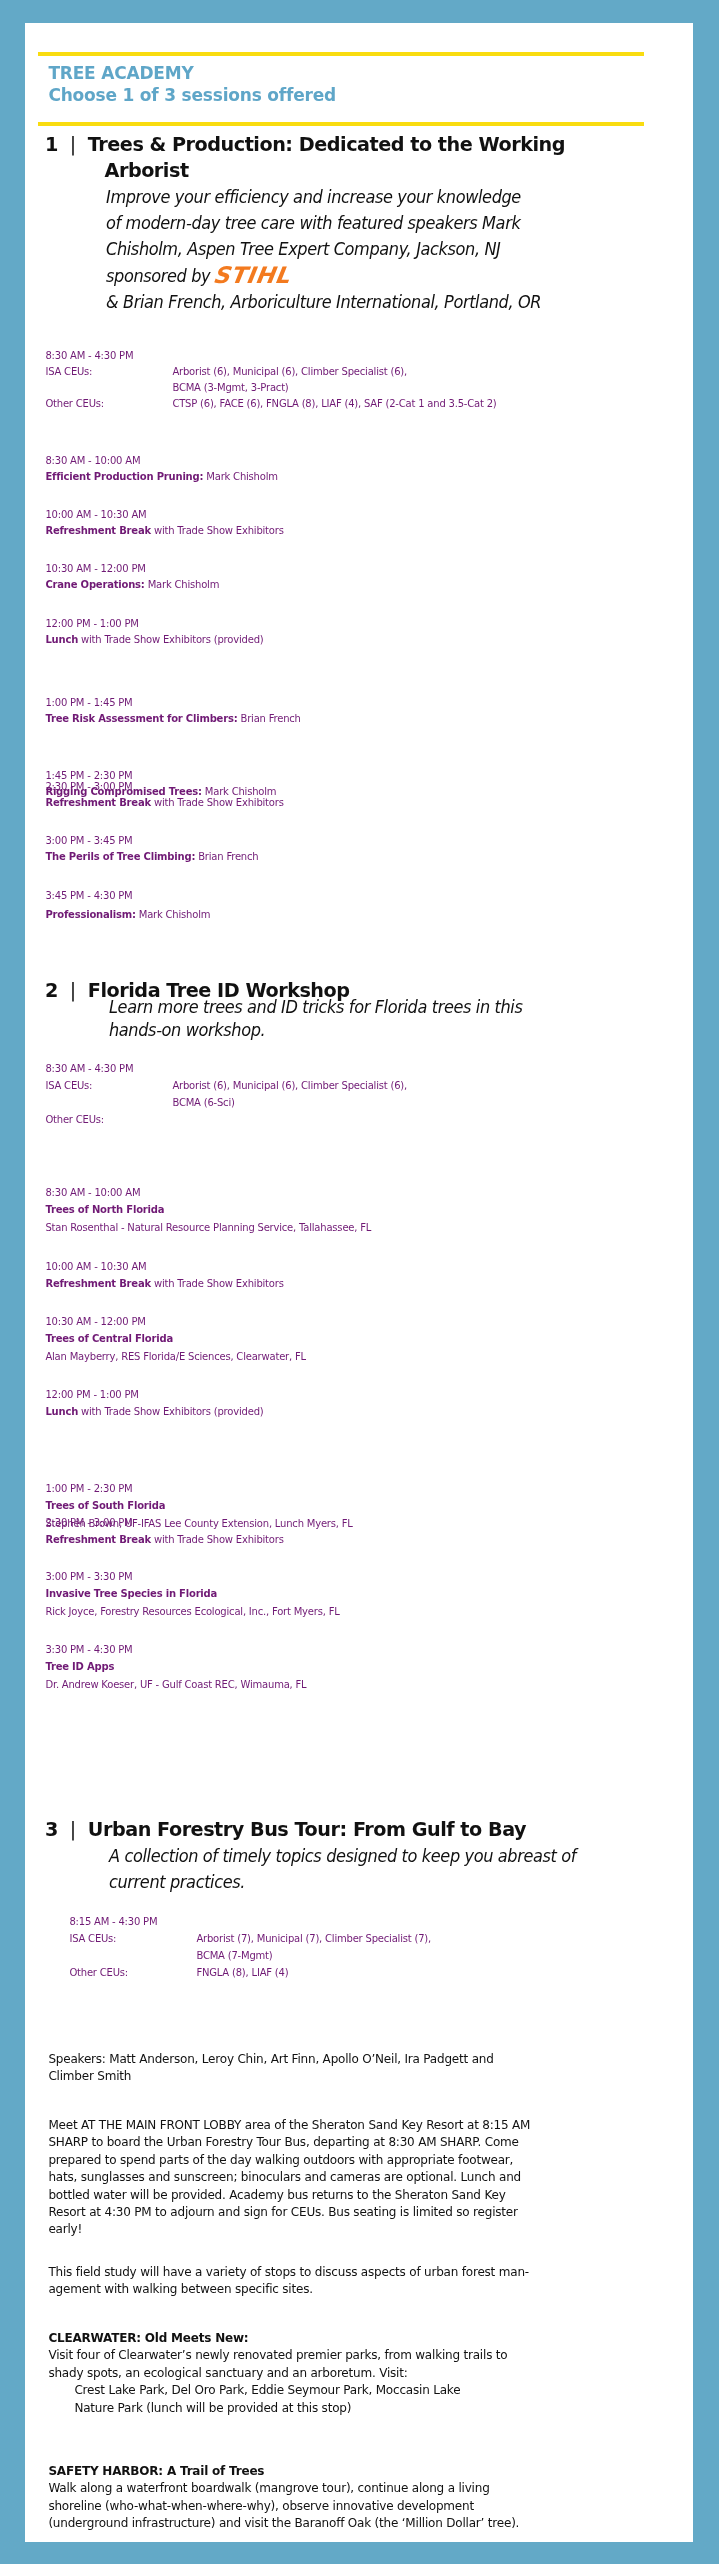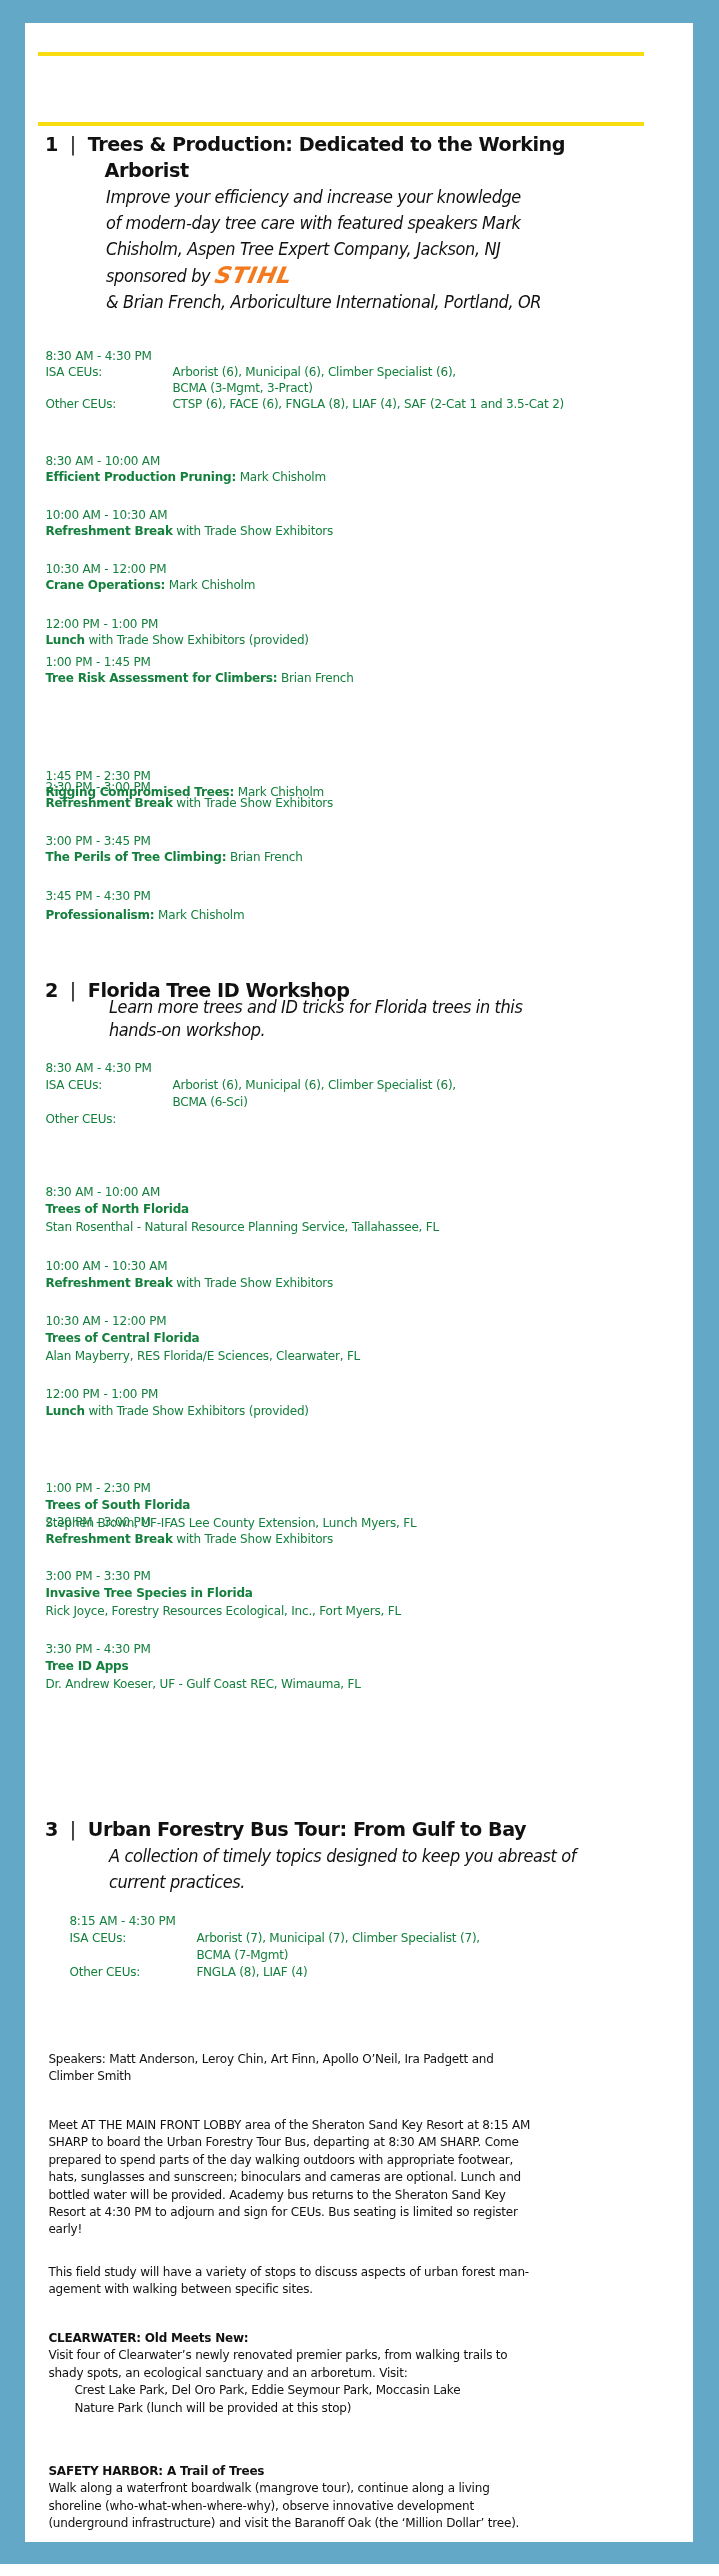--- a/index.html
+++ b/index.html
@@ -20,37 +20,41 @@
                    letter-spacing: -0.5px; color: #111; transform: scaleX(0.96); transform-origin: left top; }
   .session-title .num { display: inline-block; }
   .session-title .title-cont { display: block; padding-left: 62px; }
   .session-desc { position: absolute; font-style: italic; font-size: 17px; line-height: 26px;
                   letter-spacing: -0.4px; color: #111; transform: scaleX(0.95); transform-origin: left top; }
 
   .stihl { display: inline-block; font-style: italic; font-weight: 900; color: #f37a1f;
            font-size: 24px; letter-spacing: 0.6px; transform: skewX(-12deg) scaleY(0.95); margin-left: 4.8px;
            font-family: "DejaVu Sans", sans-serif; vertical-align: -1.2px; }
 
-  .block { position: absolute; left: 0; width: 624px; font-size: 12px; line-height: 16px; color: #15803d;
+  .block { position: absolute; left: 0; width: 624px; font-size: 10px; line-height: 16px; color: #701a75;
            letter-spacing: -0.2px; }
   .block .time { display: block; }
   .block b { font-weight: bold; }
   .ceu-row { display: flex; }
   .ceu-row .lbl { width: 127px; flex: none; }
   .ceu-row .val { flex: 1; }
 
   .para { position: absolute; left: 3px; width: 624px; font-size: 12px; line-height: 17.4px; letter-spacing: -0.2px; color:#111; }
   .para .indent { display: block; padding-left: 26px; }
 </style>
 </head>
 <body>
 
 <div class="frame"></div>
 <div class="panel">
   <div class="rule top"></div>
+  <div class="academy">
+    <div>TREE ACADEMY</div>
+    <div>Choose 1 of 3 sessions offered</div>
+  </div>
   <div class="rule bottom"></div>
 
   <div class="content">
 
     <div class="session-title" style="top:108px;">
       <span class="num">1</span>
       <span style="margin:0 6px;font-weight:normal;">|</span>
       <span>Trees &amp; Production: Dedicated to the Working</span>
       <span class="title-cont">Arborist</span>
     </div>
@@ -76,21 +80,21 @@
         <span class="val">
             <div>CTSP (6), FACE (6), FNGLA (8), LIAF (4), SAF (2-Cat 1 and 3.5-Cat 2)</div>
           </span>
         </div>
     </div>
 
     <div class="block" style="top:430px;"><span class="time">8:30 AM - 10:00 AM</span><b>Efficient Production Pruning:</b><span> Mark Chisholm</span></div>
     <div class="block" style="top:484px;"><span class="time">10:00 AM - 10:30 AM</span><b>Refreshment Break</b><span> with Trade Show Exhibitors</span></div>
     <div class="block" style="top:538px;"><span class="time">10:30 AM - 12:00 PM</span><b>Crane Operations:</b><span> Mark Chisholm</span></div>
     <div class="block" style="top:593px;"><span class="time">12:00 PM - 1:00 PM</span><b>Lunch</b><span> with Trade Show Exhibitors (provided)</span></div>
-    <div class="block" style="top:631px;"><span class="time">1:00 PM - 1:45 PM</span><b>Tree Risk Assessment for Climbers:</b><span> Brian French</span></div>
+    <div class="block" style="top:672px;"><span class="time">1:00 PM - 1:45 PM</span><b>Tree Risk Assessment for Climbers:</b><span> Brian French</span></div>
     <div class="block" style="top:701px;margin-top:44px;"><span class="time">1:45 PM - 2:30 PM</span><b>Rigging Compromised Trees:</b><span> Mark Chisholm</span></div>
     <div class="block" style="top:756px;"><span class="time">2:30 PM - 3:00 PM</span><b>Refreshment Break</b><span> with Trade Show Exhibitors</span></div>
     <div class="block" style="top:810px;"><span class="time">3:00 PM - 3:45 PM</span><b>The Perils of Tree Climbing:</b><span> Brian French</span></div>
     <div class="block" style="top:864px;line-height:18.6px;"><span class="time">3:45 PM - 4:30 PM</span><b>Professionalism:</b><span> Mark Chisholm</span></div>
 
     <div class="session-title" style="top:954px;">
       <span class="num">2</span>
       <span style="margin:0 6px;font-weight:normal;">|</span>
       <span>Florida Tree ID Workshop</span>
     </div>

